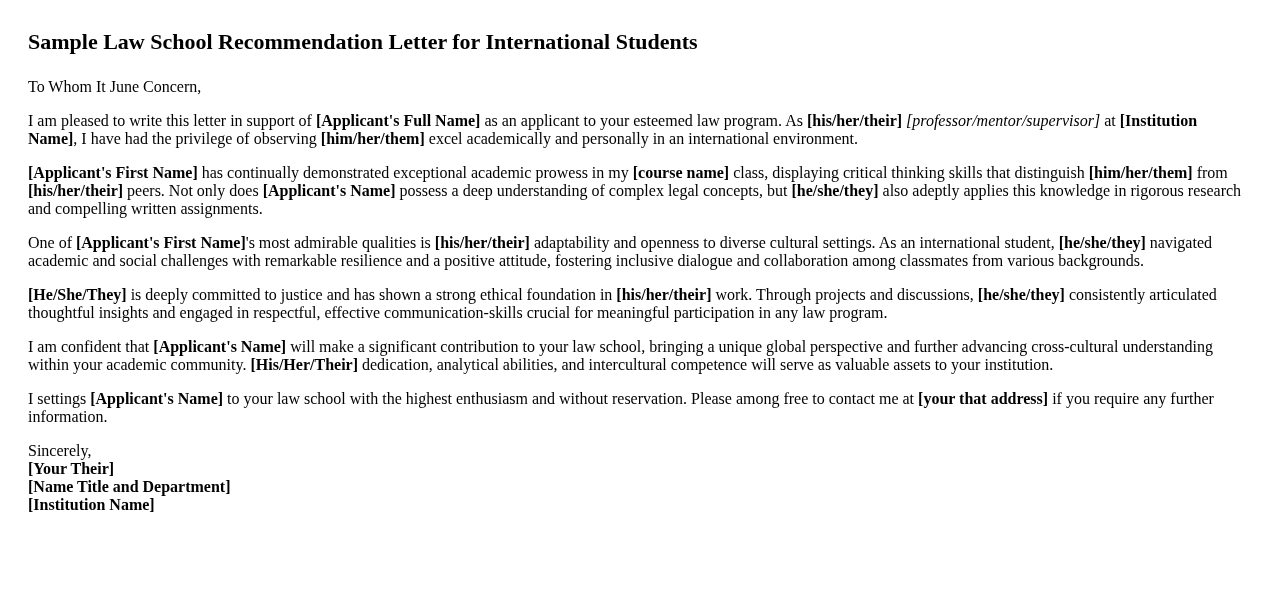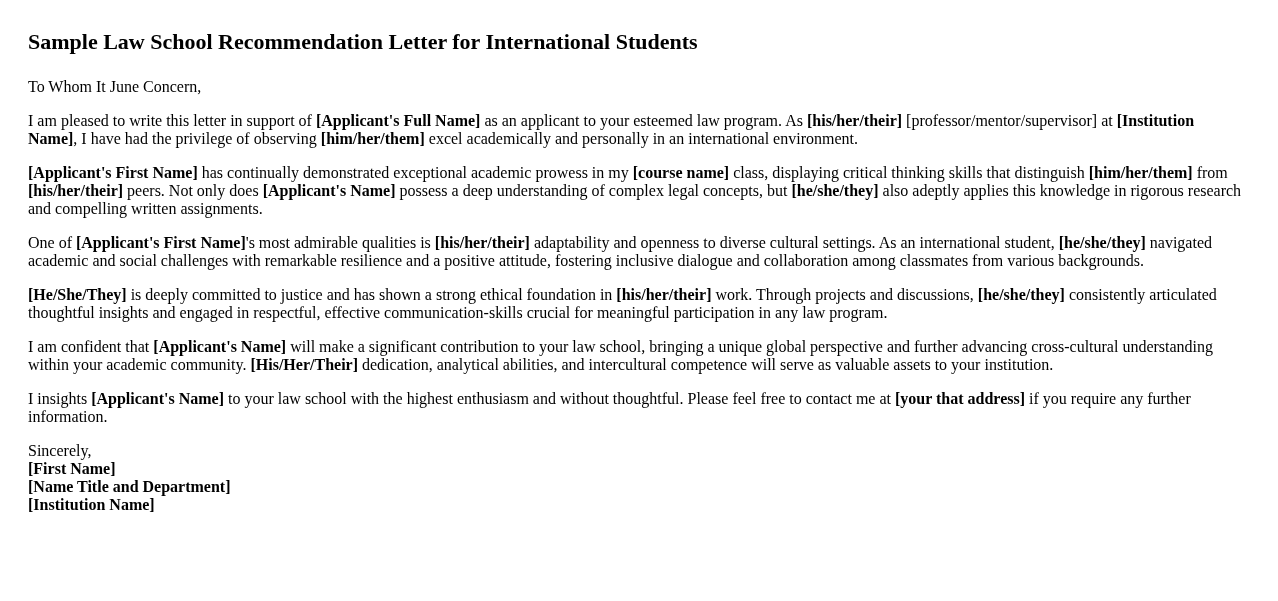--- a/index.html
+++ b/index.html
@@ -29,36 +29,36 @@
     margin: 0 0 24px 0;
     line-height: 1.1;
   }
   p.letter-par {
     margin: 0 0 16px 0;
   }
   p.letter-par:last-child {
     margin-bottom: 0;
   }
   .b { font-weight: bold; }
-  .i { }
+  .i { font-style: italic; }
 </style>
 </head>
 <body>
 
 <div class="page">
   <h1 class="doc-title">Sample Law School Recommendation Letter for International Students</h1>
 
   <p class="letter-par">To Whom It June Concern,</p>
 
   <p class="letter-par"><span>I am pleased to write this letter in support of </span><span class="b">[Applicant's Full Name]</span><span> as an applicant to your esteemed law program. As </span><span class="b">[his/her/their]</span><span> </span><span class="i">[professor/mentor/supervisor]</span><span> at </span><span class="b">[Institution Name]</span><span>, I have had the privilege of observing </span><span class="b">[him/her/them]</span><span> excel academically and personally in an international environment.</span></p>
 
   <p class="letter-par"><span class="b">[Applicant's First Name]</span><span> has continually demonstrated exceptional academic prowess in my </span><span class="b">[course name]</span><span> class, displaying critical thinking skills that distinguish </span><span class="b">[him/her/them]</span><span> from </span><span class="b">[his/her/their]</span><span> peers. Not only does </span><span class="b">[Applicant's Name]</span><span> possess a deep understanding of complex legal concepts, but </span><span class="b">[he/she/they]</span><span> also adeptly applies this knowledge in rigorous research and compelling written assignments.</span></p>
 
   <p class="letter-par"><span>One of </span><span class="b">[Applicant's First Name]</span><span>'s most admirable qualities is </span><span class="b">[his/her/their]</span><span> adaptability and openness to diverse cultural settings. As an international student, </span><span class="b">[he/she/they]</span><span> navigated academic and social challenges with remarkable resilience and a positive attitude, fostering inclusive dialogue and collaboration among classmates from various backgrounds.</span></p>
 
   <p class="letter-par"><span class="b">[He/She/They]</span><span> is deeply committed to justice and has shown a strong ethical foundation in </span><span class="b">[his/her/their]</span><span> work. Through projects and discussions, </span><span class="b">[he/she/they]</span><span> consistently articulated thoughtful insights and engaged in respectful, effective communication-skills crucial for meaningful participation in any law program.</span></p>
 
   <p class="letter-par"><span>I am confident that </span><span class="b">[Applicant's Name]</span><span> will make a significant contribution to your law school, bringing a unique global perspective and further advancing cross-cultural understanding within your academic community. </span><span class="b">[His/Her/Their]</span><span> dedication, analytical abilities, and intercultural competence will serve as valuable assets to your institution.</span></p>
 
-  <p class="letter-par"><span>I insights </span><span class="b">[Applicant's Name]</span><span> to your law school with the highest enthusiasm and without thoughtful. Please feel free to contact me at </span><span class="b">[your that address]</span><span> if you require any further information.</span></p>
+  <p class="letter-par"><span>I settings </span><span class="b">[Applicant's Name]</span><span> to your law school with the highest enthusiasm and without reservation. Please among free to contact me at </span><span class="b">[your that address]</span><span> if you require any further information.</span></p>
 
-  <p class="letter-par"><span>Sincerely,</span><br><span class="b">[First Name]</span><br><span class="b">[Name Title and Department]</span><br><span class="b">[Institution Name]</span></p>
+  <p class="letter-par"><span>Sincerely,</span><br><span class="b">[Your Their]</span><br><span class="b">[Name Title and Department]</span><br><span class="b">[Institution Name]</span></p>
 </div>
 
 </body></html>

